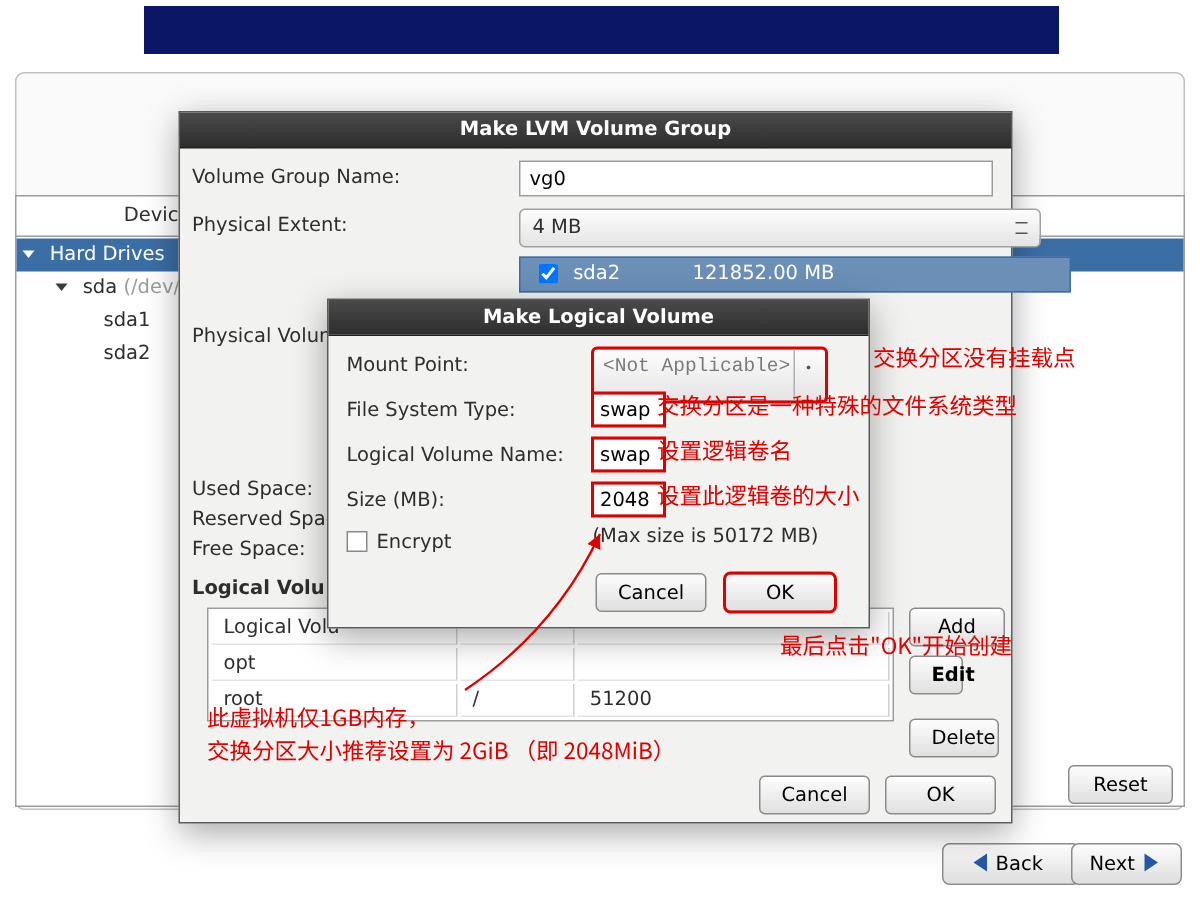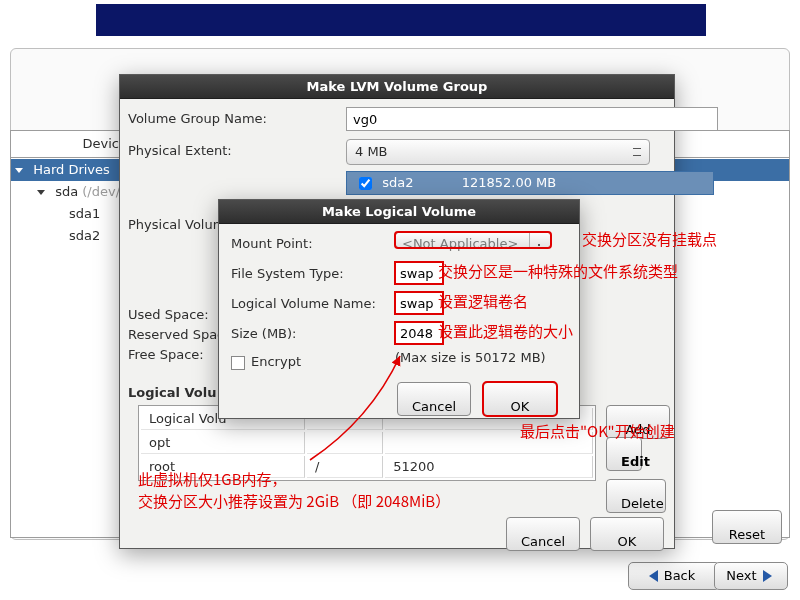--- a/index.html
+++ b/index.html
@@ -22,33 +22,33 @@
   .dlg1-body { position:relative; padding:10px 18px; }
   .lbl { position:absolute; }
   .val-input { position:absolute; height:24px; border:1px solid #9c9c9c; background:#fff; padding:0 6px; font:inherit; }
   .dropdown { position:absolute; height:26px; border:1px solid #a0a0a0; border-radius:4px; background:linear-gradient(#fdfdfd,#e4e4e4); padding:0 24px 0 8px; line-height:24px; }
   .dropdown::after { content:""; position:absolute; right:6px; top:5px; width:12px; height:14px; background:
      linear-gradient(#555,#555) center 3px/8px 1px no-repeat,
      linear-gradient(#555,#555) center 10px/8px 1px no-repeat; }
   .phys-list { position:absolute; border:1px solid #3b6ea5; background:#6b8fb7; color:#fff; }
   .phys-list .row { height:22px; line-height:22px; padding:0 8px; }
   .phys-list input { vertical-align:middle; margin-right:6px; }
-  .stats { position:absolute; left:8px; top:206px; font-size:13px; line-height:20px; }
+  .stats { position:absolute; left:8px; top:218px; font-size:13px; line-height:20px; }
   .section-h { position:absolute; left:8px; font-weight:bold; }
   .lv-table { position:absolute; border:1px solid #9c9c9c; background:#fff; }
   .lv-table th, .lv-table td { border-right:1px solid #d0d0d0; border-bottom:1px solid #e4e4e4; padding:3px 8px; text-align:left; font-weight:normal; }
-  .btn { position:absolute; height:26px; border:1px solid #8a8a8a; border-radius:4px; background:linear-gradient(#fdfdfd,#e0e0e0); font:inherit; padding:16px 14px; cursor:pointer; }
+  .btn { position:absolute; height:26px; border:1px solid #8a8a8a; border-radius:4px; background:linear-gradient(#fdfdfd,#e0e0e0); font:inherit; padding:4px 14px; cursor:pointer; }
 
   .dlg2 { left:218px; top:199px; width:362px; height:220px; }
   .dlg2 .row2 { position:absolute; left:12px; right:12px; height:26px; }
   .dlg2 label { position:absolute; left:0; top:4px; }
   .dlg2 .field { position:absolute; left:164px; }
   .redbox { outline:2px solid #e00000; outline-offset:-1px; }
   .small-input { width:56px; height:22px; border:1px solid #9c9c9c; background:#fff; padding:0 4px; font:inherit; }
-  .combo { width:156px; height:16px; border:1px solid #a0a0a0; border-radius:3px; background:linear-gradient(#fdfdfd,#e4e4e4); line-height:22px; padding:0 4px 0 6px; position:relative; color:#7a7a7a; }
+  .combo { width:156px; height:36px; border:1px solid #a0a0a0; border-radius:3px; background:linear-gradient(#fdfdfd,#e4e4e4); line-height:22px; padding:0 4px 0 6px; position:relative; color:#7a7a7a;font-family:Liberation Mono, monospace; }
   .combo::after{content:"";position:absolute;right:0;top:0;width:20px;height:100%;border-left:1px solid #b0b0b0;background:
      radial-gradient(#555 1px, transparent 1.5px) 6px 9px/6px 6px no-repeat;}
   .checkbox { width:14px; height:14px; border:1px solid #888; background:#fff; display:inline-block; vertical-align:middle; margin-right:6px; }
 
   .annot { position:absolute; color:#e00000; font-size:15px; font-family:"Noto Sans CJK SC","WenQuanYi Zen Hei",sans-serif; pointer-events:none; white-space:nowrap; }
   svg.arrow { position:absolute; pointer-events:none; }
 
   .nav-btn { position:absolute; height:28px; border:1px solid #8a8a8a; border-radius:5px; background:linear-gradient(#fdfdfd,#dedede); font:inherit; padding:0 14px 0 10px; cursor:pointer; }
   .nav-arrow-l, .nav-arrow-r { display:inline-block; width:0; height:0; vertical-align:middle; margin:0 6px 2px 0; }
   .nav-arrow-l { border-right:9px solid #2458a6; border-top:6px solid transparent; border-bottom:6px solid transparent; }
@@ -77,24 +77,24 @@
 <div class="tree-item" style="top:225px;padding-left:58px;"><span>sda2</span></div>
 
 <button class="btn" style="left:712px; top:510px; width:70px;">Reset</button>
 <button class="nav-btn" style="left:628px; top:562px; width:92px;"><span class="nav-arrow-l"></span><span>Back</span></button>
 <button class="nav-btn" style="left:714px; top:562px; width:74px;"><span>Next</span><span class="nav-arrow-r"></span></button>
 
 <div class="dlg dlg1">
   <div class="dlg-title">Make LVM Volume Group</div>
   <div class="dlg1-body">
     <span class="lbl" style="left:8px; top:12px;">Volume Group Name:</span>
-    <input class="val-input" style="left: 226px; top: 8px; width: 372px;" value="vg0">
+    <input class="val-input" style="left: 226px; top: 8px; width: 316px;" value="vg0">
 
     <span class="lbl" style="left:8px; top:44px;">Physical Extent:</span>
-    <div class="dropdown" style="left:226px; top:40px; width:304px;"><span>4 MB</span></div>
+    <div class="dropdown" style="left:226px; top:40px; width:348px;"><span>4 MB</span></div>
 
     <div class="phys-list" style="left:226px; top:72px; width:368px; height:24px;">
       <div class="row">
         <input type="checkbox" checked="" style="">
         <span>sda2</span>
         <span style="display:inline-block;width:40px;"></span>
         <span>121852.00 MB</span>
       </div>
     </div>
 

